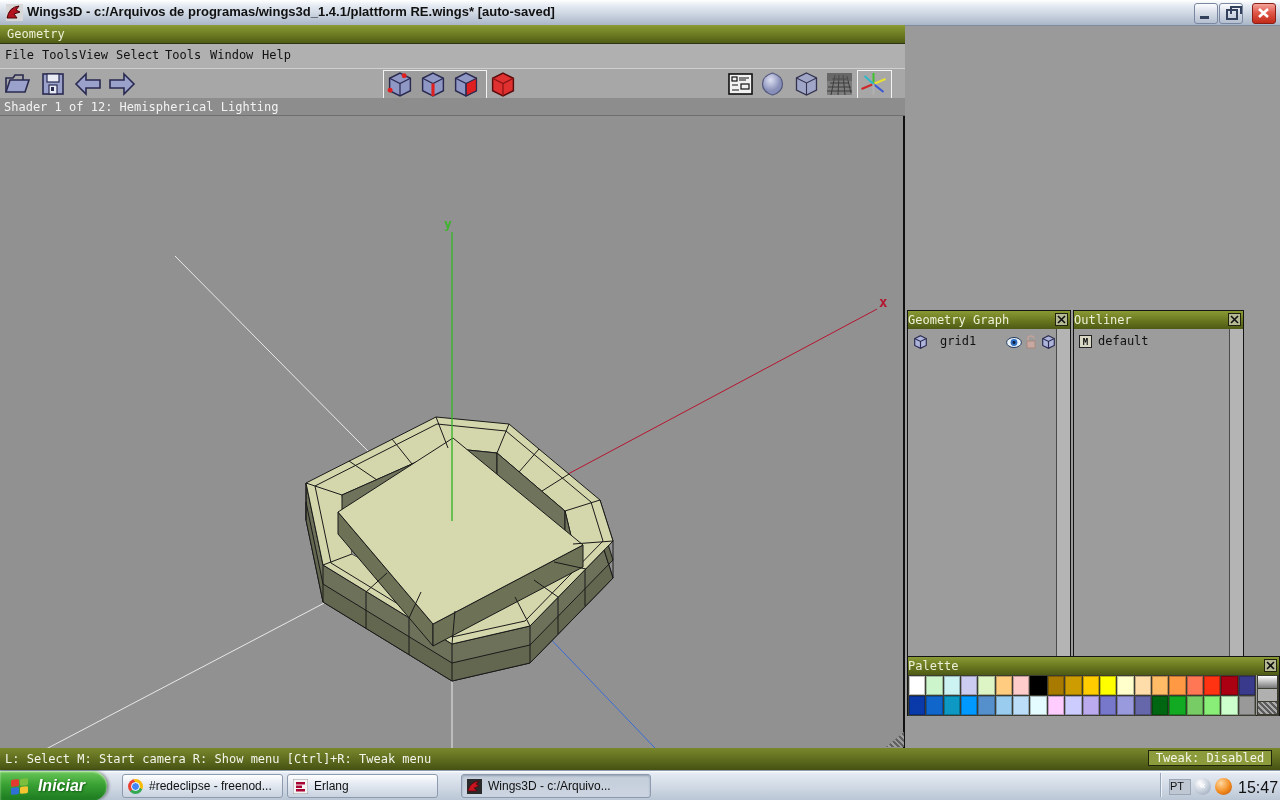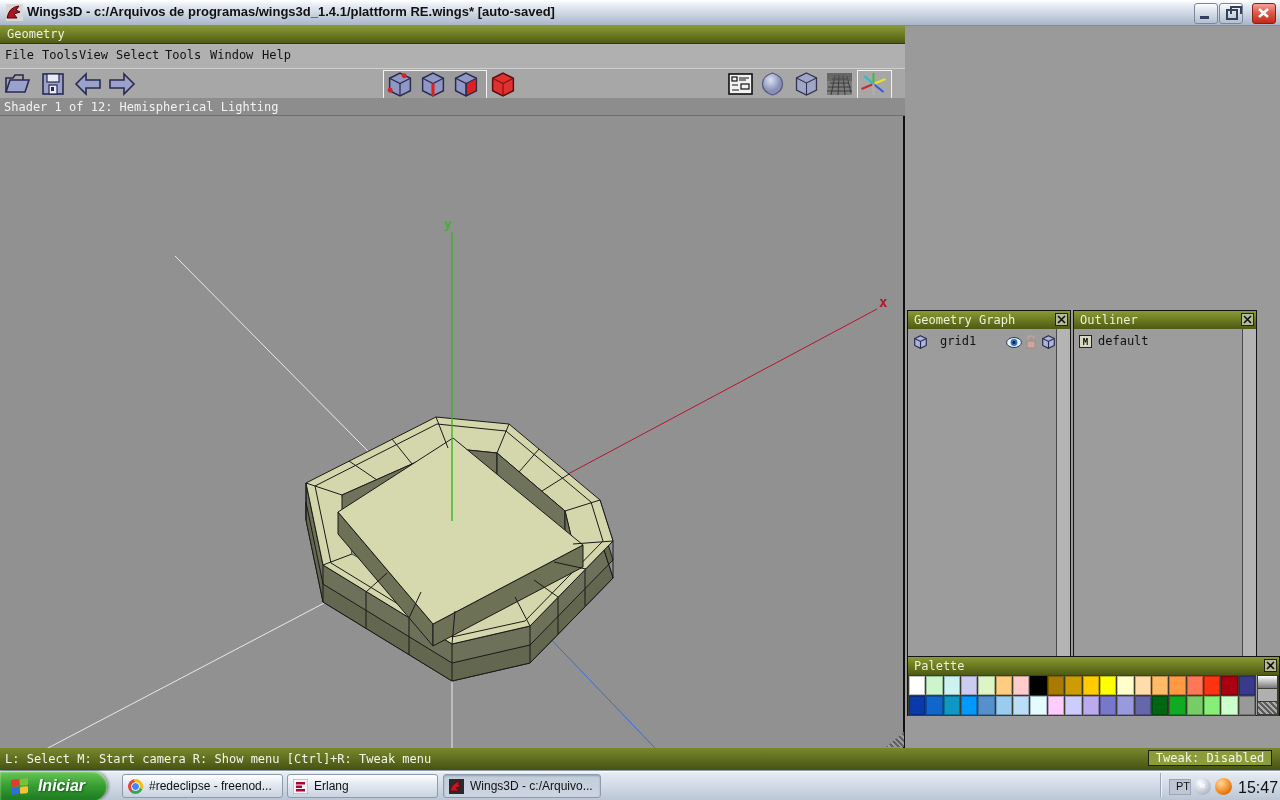--- a/index.html
+++ b/index.html
@@ -38,29 +38,29 @@
   
   #viewport{left:0;top:116px;width:905px;height:632px;background:#919191;border-right:2px solid #111;box-sizing:border-box;}
   #scene{position:absolute;left:0;top:98px;width:905px;height:650px;}
   #vp-grip{left:886px;top:732px;width:18px;height:15px;
     background:repeating-linear-gradient(45deg,#616161 0 2px,#9c9c9c 2px 4px);
     clip-path:polygon(100% 0,100% 100%,0 100%);}
 
   
   .panel{border:1px solid #141414;box-sizing:border-box;background:#9c9c9c;}
   .panel-title{height:18px;background:linear-gradient(180deg,#8a9a34,#68761f 55%,#4d5a15);
-    color:#eef0d8;font-size:12px;line-height:18px;padding-left:6px;position:relative;}
+    color:#eef0d8;font-size:12px;line-height:18px;position:relative;}
   .close-box{position:absolute;right:2px;top:2px;width:13px;height:13px;background:#b6ba94;border:1px solid #22220f;box-sizing:border-box;}
   .close-box svg{display:block}
   .scrollcol{position:absolute;top:18px;right:0;bottom:0;width:13px;background:#b4b4b4;border-left:1px solid #4a4a4a;}
   .scroll-grip{position:absolute;left:0;bottom:0;width:12px;height:13px;
     background:repeating-linear-gradient(45deg,#6a6a6a 0 2px,#b4b4b4 2px 4px);
     clip-path:polygon(100% 0,100% 100%,0 100%);}
   #geometry-graph{left:907px;top:310px;width:164px;height:378px;}
-  #outliner{left:1073px;top:310px;width:184px;height:378px;}
+  #outliner{left:1073px;top:310px;width:171px;height:378px;}
   .panel-row{position:absolute;left:0;top:22px;width:100%;height:18px;font-size:12px;color:#111;}
   .row-label{position:absolute;top:1px;}
 
   
   #palette{left:907px;top:656px;width:373px;height:60px;}
   #swatch-area{position:absolute;left:0;top:18px;width:348px;height:41px;background:#3c3c30;
     display:grid;grid-template-columns:repeat(20,1fr);grid-template-rows:1fr 1fr;gap:1px;padding:1px;box-sizing:border-box;}
   .swatch{border:1px solid rgba(0,0,0,.25);box-sizing:border-box;}
   #palette-side{position:absolute;left:349px;top:18px;width:22px;height:41px;background:#3c3c30;}
   #palette-side .c1{position:absolute;left:1px;top:1px;width:19px;height:12px;background:linear-gradient(180deg,#ffffff,#777);}
@@ -79,21 +79,21 @@
     background:linear-gradient(180deg,#6cc75a 0%,#3aa234 45%,#1f7f22 90%);box-shadow:inset 0 1px 2px #c8f0b8, 2px 0 3px rgba(0,0,0,.35);
     color:#fff;font-size:16px;font-weight:bold;font-style:italic;line-height:30px;text-align:center;text-shadow:1px 1px 2px #135a14;}
   #start-btn .flag{position:absolute;left:10px;top:6px;}
   .task-btn{position:absolute;top:3px;height:24px;border:1px solid #8e9aae;border-radius:3px;
     background:linear-gradient(180deg,#ffffff,#e2e8f1 45%,#c9d3e0);box-shadow:inset 0 1px 0 #fff;
     font-size:12px;color:#111;line-height:22px;white-space:nowrap;overflow:hidden;padding-left:26px;box-sizing:border-box;}
   .task-btn.pressed{background:linear-gradient(180deg,#c3cdda,#ccd5e1);box-shadow:inset 0 1px 2px #93a0b2;}
   .task-icon{position:absolute;left:5px;top:4px;width:15px;height:15px;}
   #tray-divider{left:1160px;top:773px;width:1px;height:24px;background:#97a5b8;box-shadow:1px 0 0 #eef2f8;}
   #lang-box{left:1169px;top:779px;width:20px;height:14px;background:#bfc7d2;border:1px solid #9aa6b6;
-    font-size:11px;line-height:13px;text-align:right;color:#111;font-family:"Liberation Sans",sans-serif;}
+    font-size:11px;line-height:13px;text-align:left;color:#111;font-family:"Liberation Sans",sans-serif;}
   #tray-chevron{left:1194px;top:778px;width:17px;height:17px;border-radius:50%;
     background:radial-gradient(circle at 35% 30%,#ffffff,#c2cbd8 55%,#8f9cb0);color:#fff;
     font-size:11px;line-height:16px;text-align:center;font-weight:bold;}
   #tray-orange{left:1215px;top:778px;width:17px;height:17px;border-radius:50%;
     background:radial-gradient(circle at 35% 30%,#ffd9a0,#f28a1e 55%,#b64e06);}
   #tray-clock{left:1238px;top:779px;font-size:16px;color:#111;font-family:"Liberation Sans",sans-serif;}
 </style>
 </head>
 <body>
 
@@ -432,21 +432,21 @@
     <div class="task-btn" style="left:287px;width:151px">
       <svg class="task-icon" width="15" height="15">
         <rect x="0" y="0" width="15" height="15" fill="#f4f4f4" stroke="#999" stroke-width="1"></rect>
         <rect x="3" y="3" width="9" height="2.5" fill="#a90533"></rect>
         <rect x="3" y="6.5" width="6" height="2.5" fill="#a90533"></rect>
         <rect x="3" y="10" width="9" height="2.5" fill="#a90533"></rect>
       </svg>
       <span>Erlang</span>
     </div>
 
-    <div class="task-btn pressed" style="left:443px;width:158px">
+    <div class="task-btn pressed" style="left:461px;width:190px">
       <svg class="task-icon" width="15" height="15">
         <rect x="0" y="0" width="15" height="15" fill="#2a2a2a"></rect>
         <path d="M1 12 Q3 3 12 2 L9 5 L12 7 L7 9 L10 12 Z" fill="#c81420" stroke="#5a060c" stroke-width=".8"></path>
       </svg>
       <span>Wings3D - c:/Arquivo...</span>
     </div>
   </div>
   <div id="tray-divider" class="abs"></div>
   <div id="lang-box" class="abs">PT</div>
   <div id="tray-chevron" class="abs">«</div>

